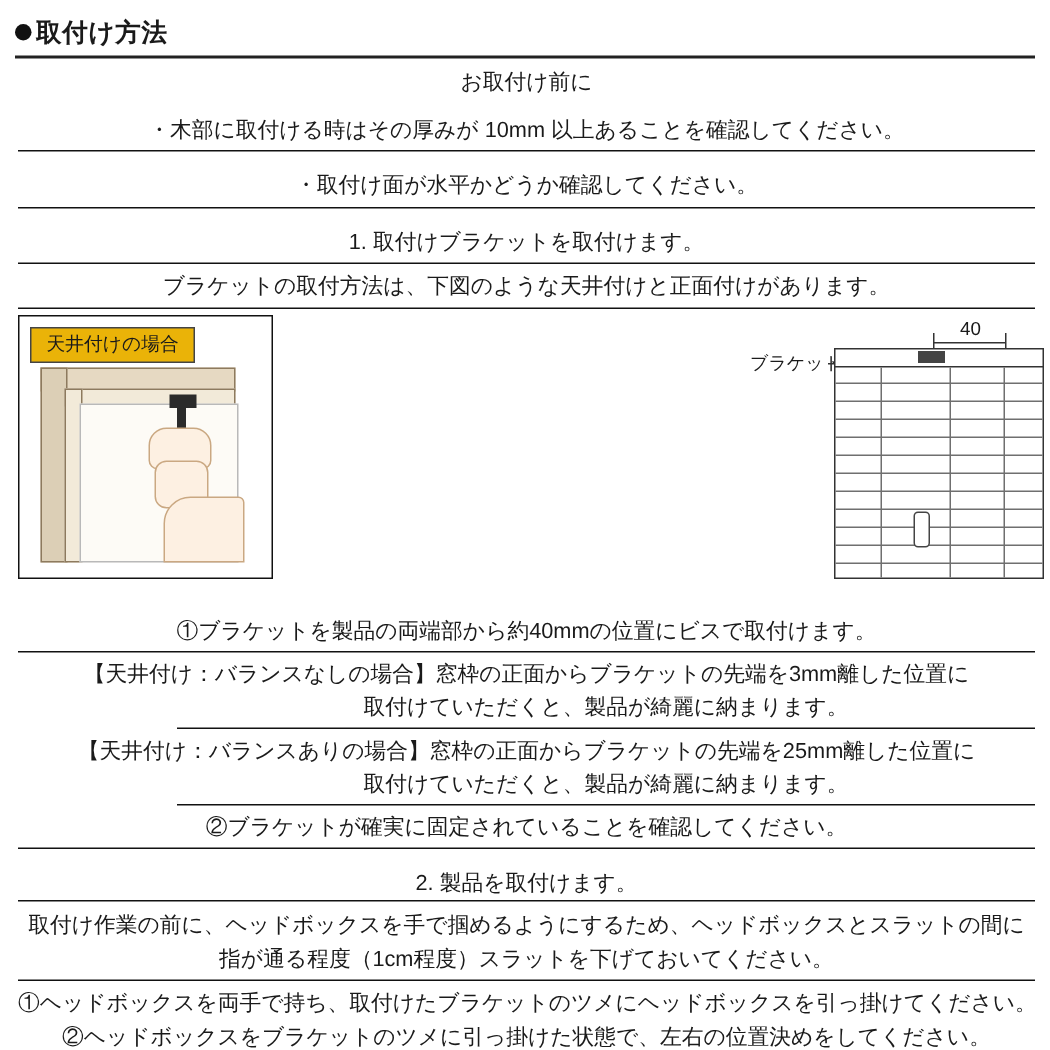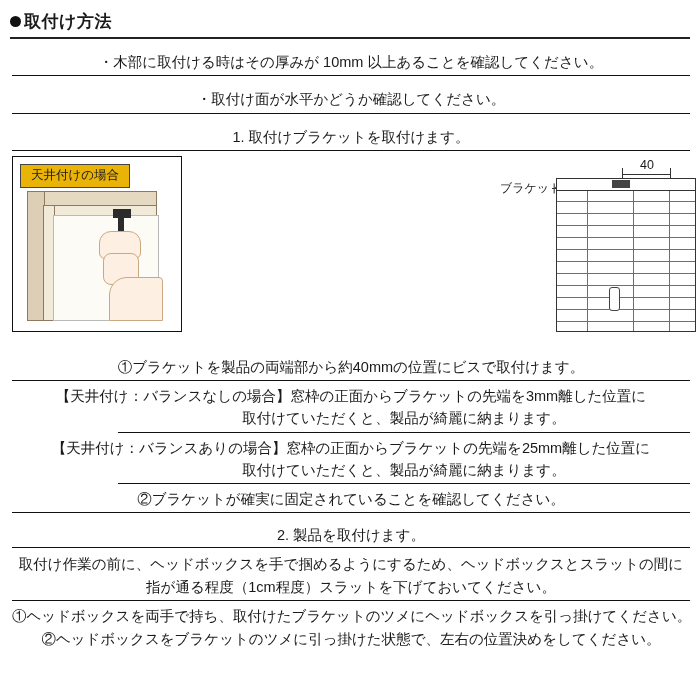--- a/index.html
+++ b/index.html
@@ -198,25 +198,27 @@
 </head>
 <body>
 
 <div class="page">
 
   <div class="title-row">
     <span class="bullet-dot"></span>
     <span class="title-text">取付け方法</span>
   </div>
 
+  <div class="sub-head">お取付け前に</div>
 
   <div class="line rule-under">・木部に取付ける時はその厚みが 10mm 以上あることを確認してください。</div>
   <div class="line rule-under">・取付け面が水平かどうか確認してください。</div>
   <div class="line rule-under">1. 取付けブラケットを取付けます。</div>
 
+  <div class="desc-line rule-under">ブラケットの取付方法は、下図のような天井付けと正面付けがあります。</div>
 
   <div class="figure-area">
 
     <div class="fig-box fig-left">
       <div class="fig-label">天井付けの場合</div>
 
       <div class="wood" style="left:14px; top:34px; width:128px; height:14px; background:#e6d9c2;"></div>
       <div class="wood" style="left:14px; top:34px; width:16px; height:128px; background:#dccfb6;"></div>
       <div class="wood" style="left:30px; top:48px; width:112px; height:10px; background:#f2ead9;"></div>
       <div class="wood" style="left:30px; top:48px; width:10px; height:114px; background:#f2ead9;"></div>

